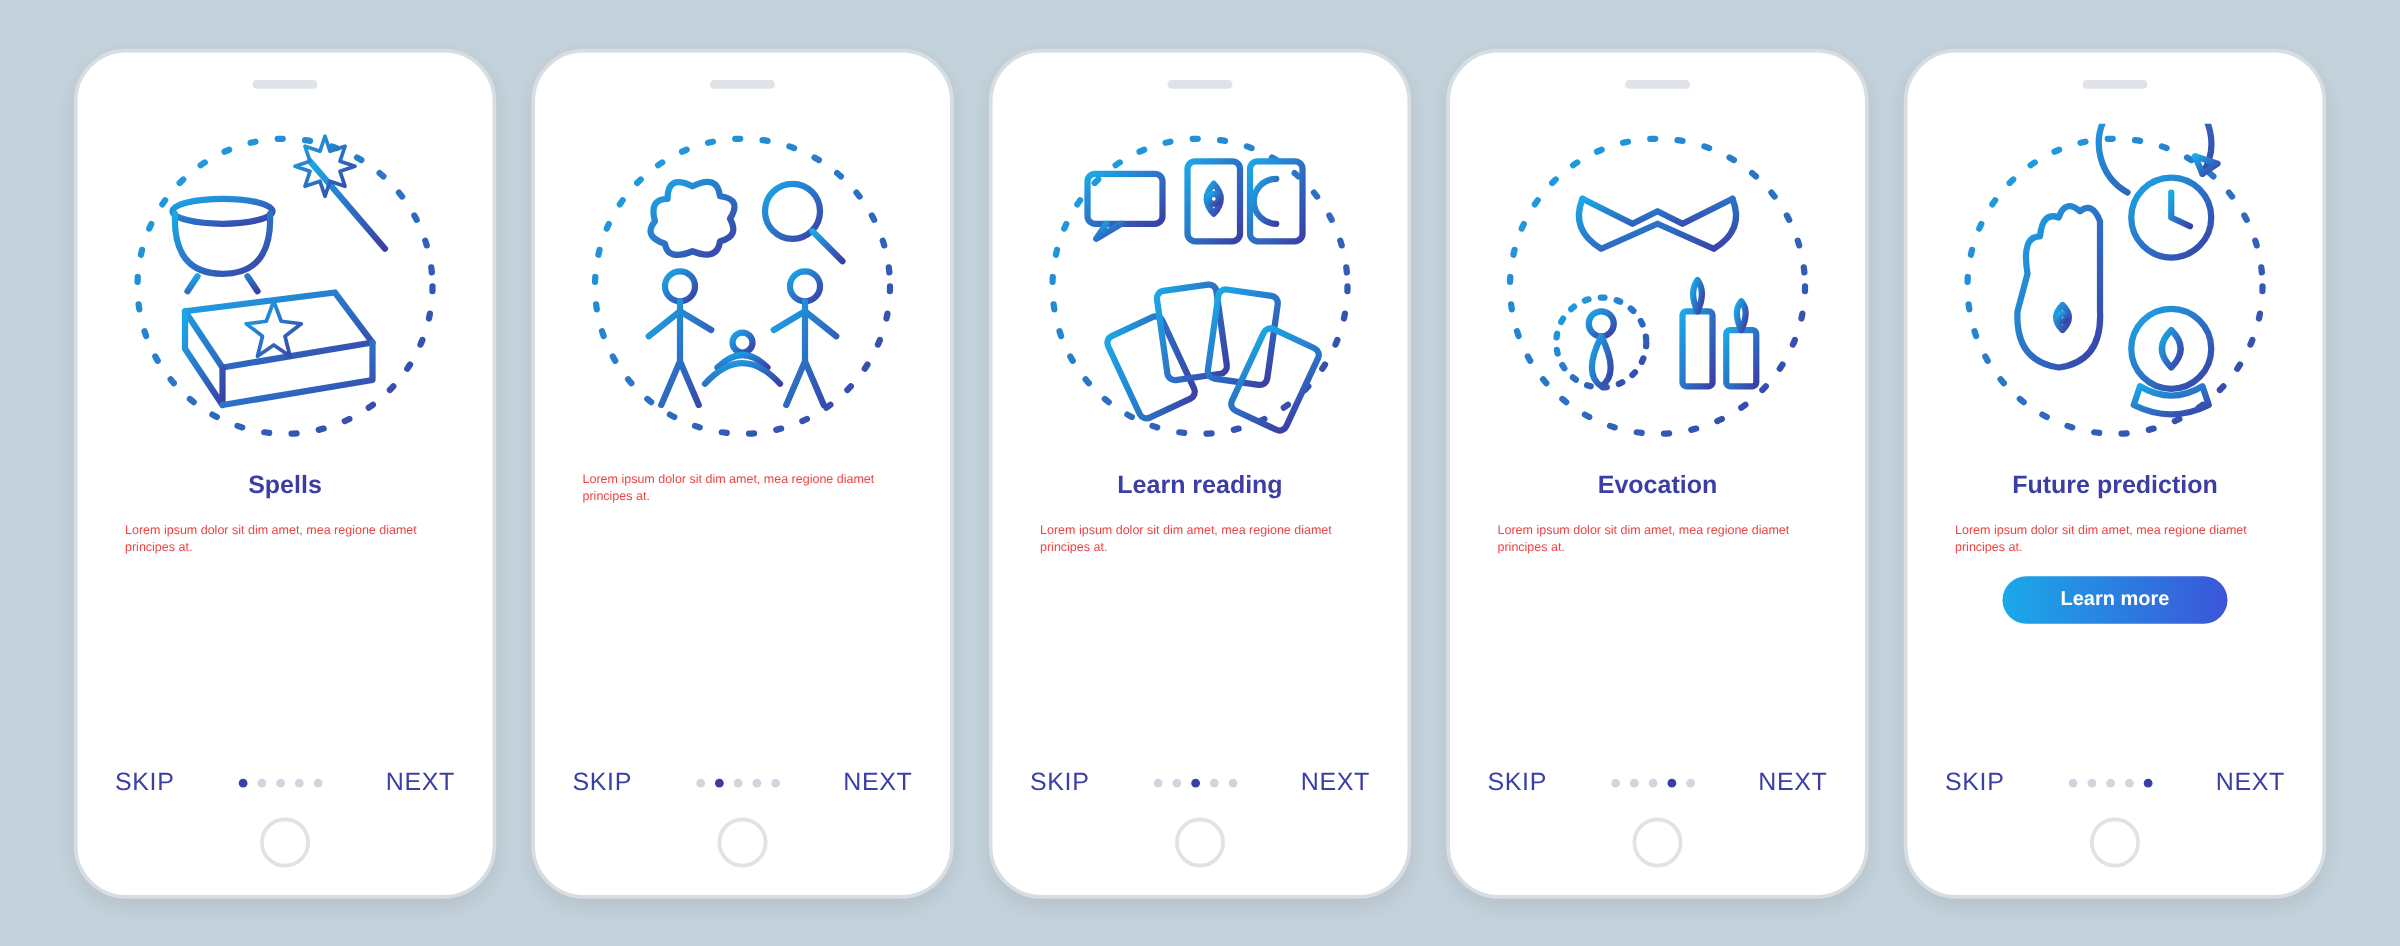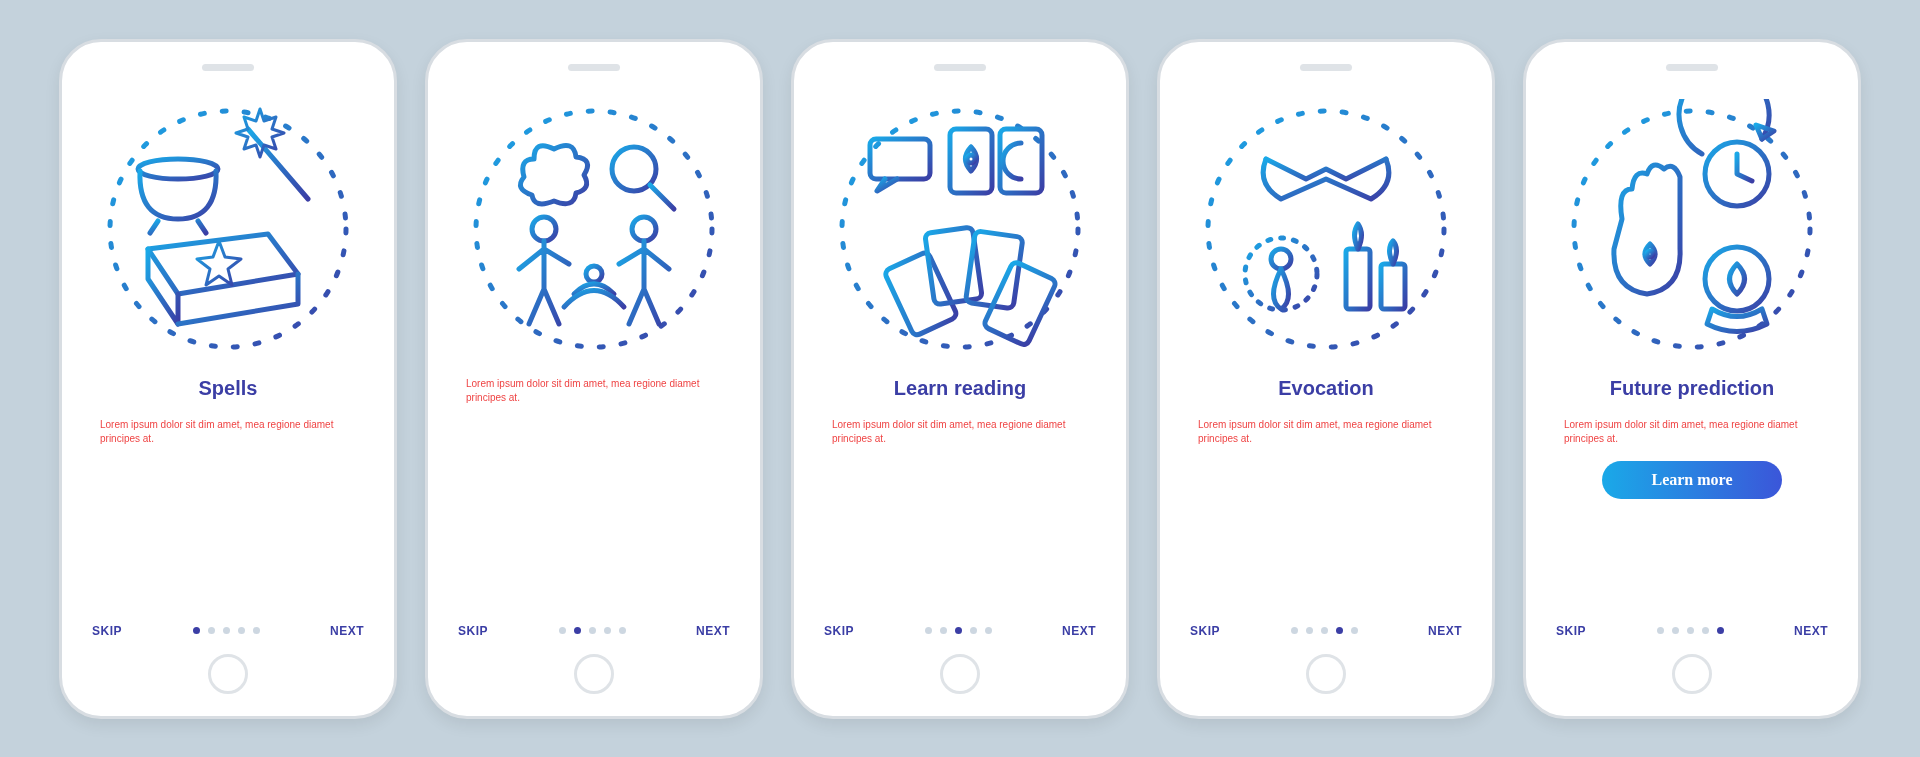--- a/index.html
+++ b/index.html
@@ -62,32 +62,31 @@
   width: 180px;
   margin: 14px auto 0 auto;
   padding: 10px 0;
   border-radius: 22px;
   background: linear-gradient(90deg,#1aa9e8 0%,#3b56d9 100%);
   color: #fff;
   text-align: center;
   font-size: 16px;
   font-weight: 600;
   border: none;
-  font-family: Liberation Serif, serif;
 }
 .nav {
   display: flex;
   align-items: center;
   justify-content: space-between;
   padding: 0 6px;
   margin-top: 18px;
 }
 .navbtn {
-  font-size: 12px;
-  font-weight: 700;
+  font-size: 20px;
+  font-weight: 400;
   letter-spacing: 0.5px;
   color: #3b3ea5;
   background: none;
   border: none;
 }
 .dots { display: flex; gap: 8px; align-items: center; }
 .dot {
   width: 7px; height: 7px; border-radius: 50%;
   background: #cdd7e1;
 }

